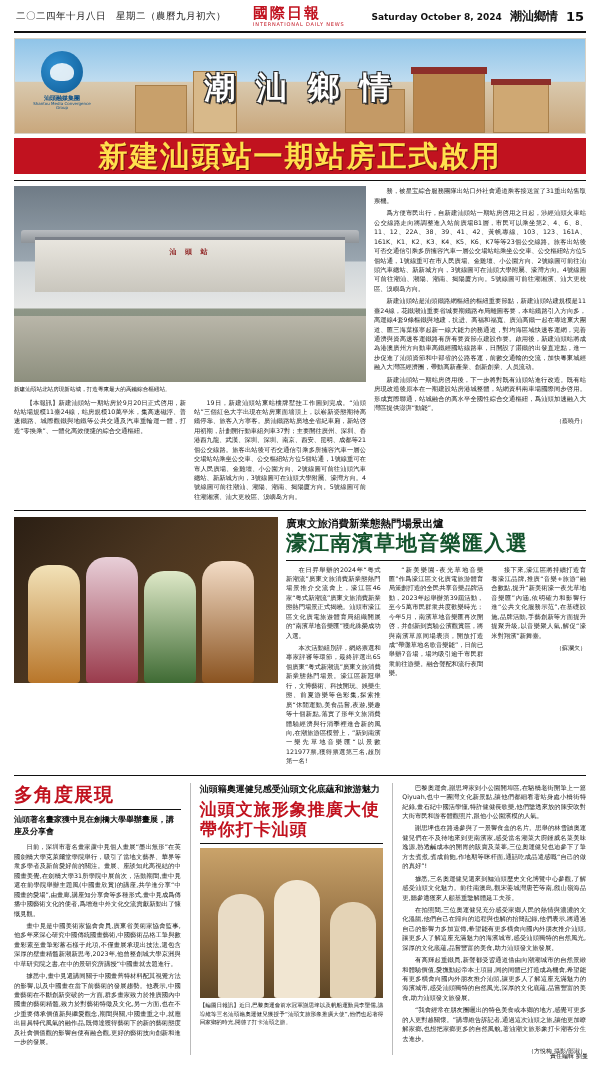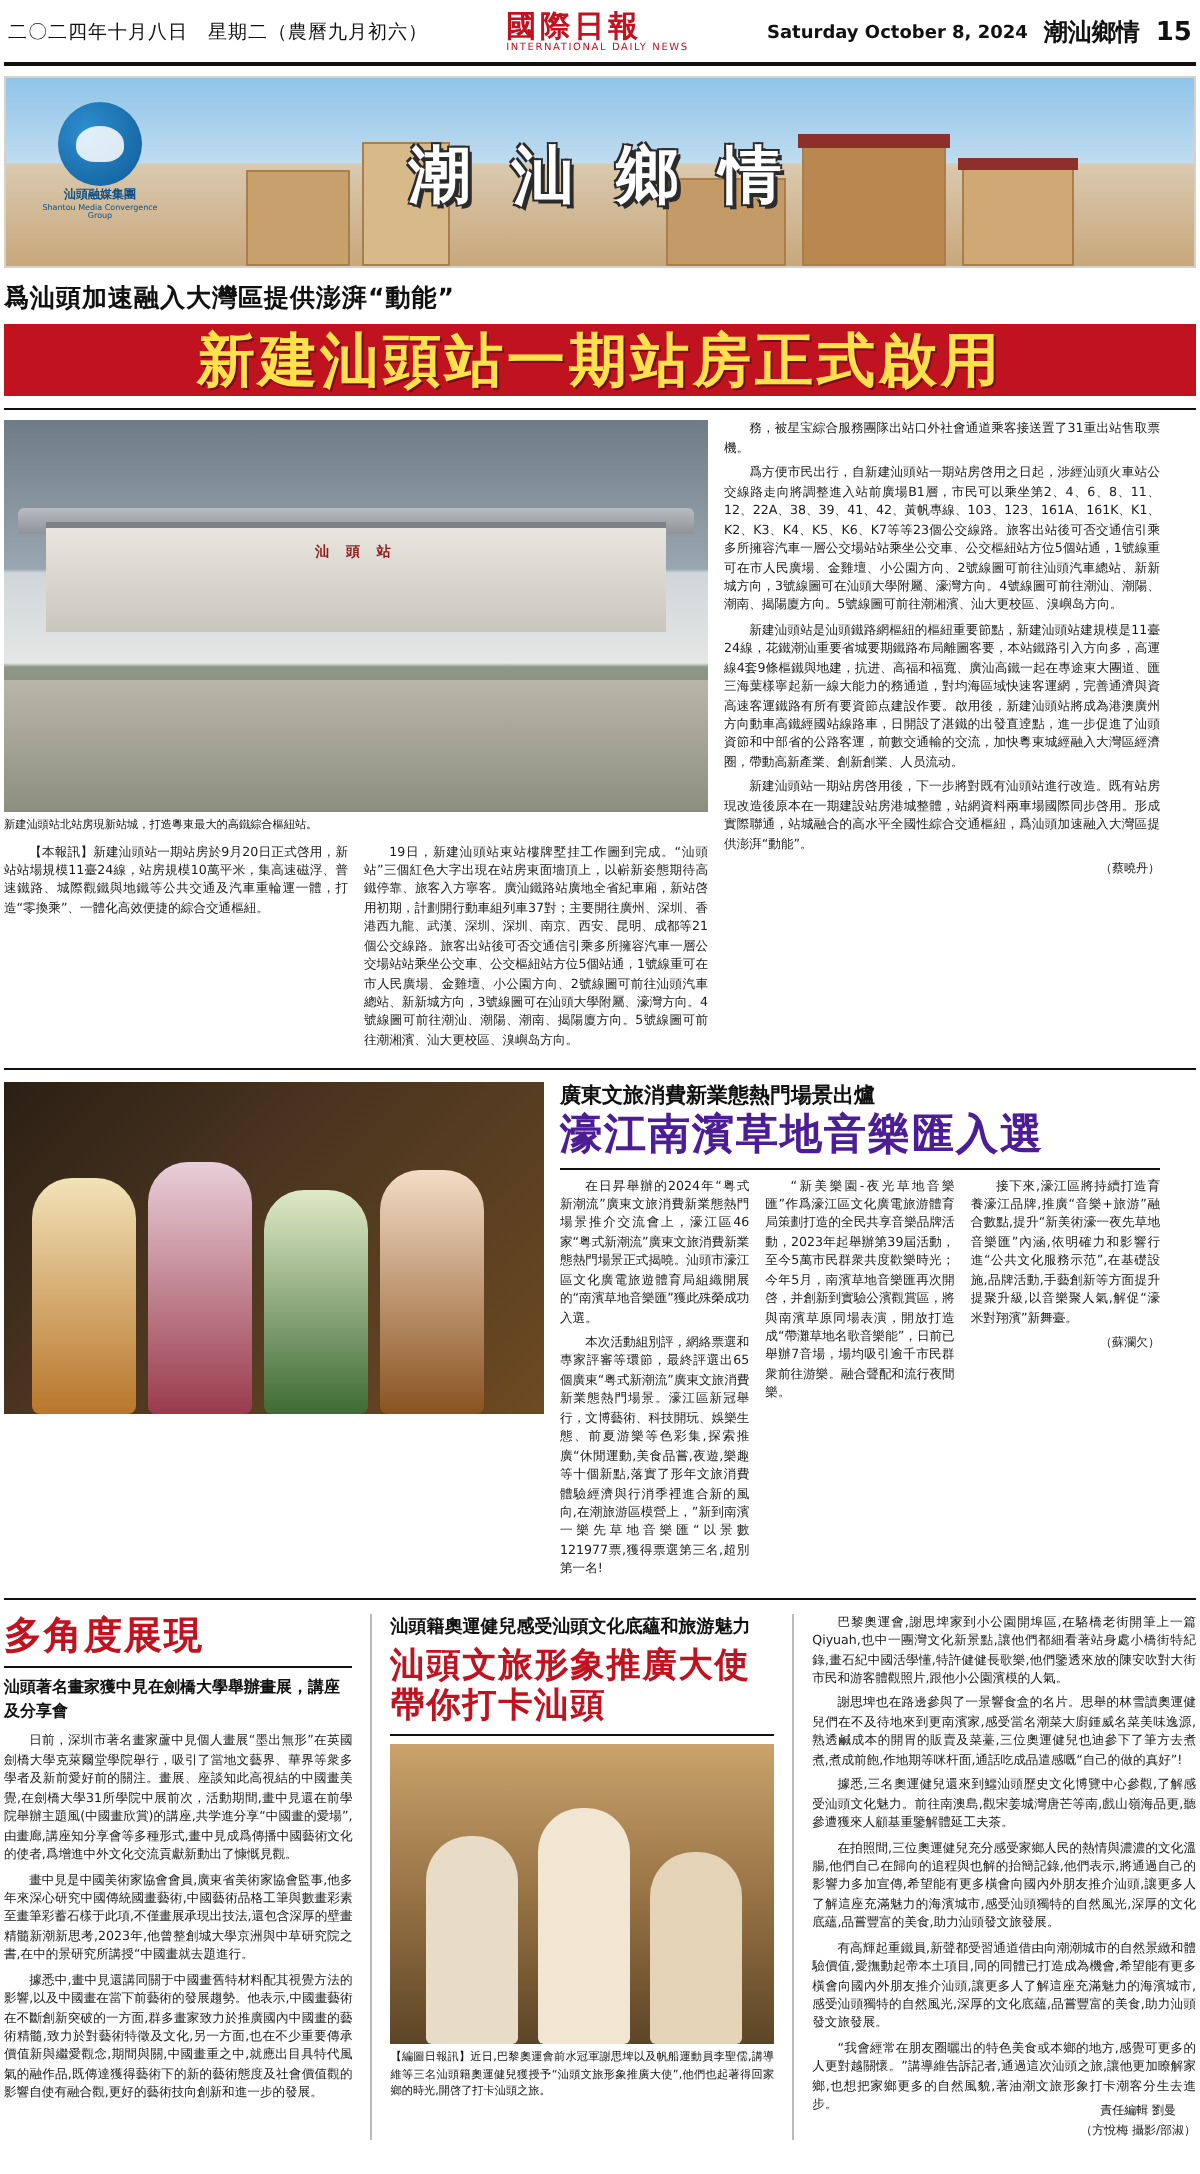--- a/index.html
+++ b/index.html
@@ -4,21 +4,21 @@
 <style>
   * { box-sizing: border-box; }
   html, body { margin:0; padding:0; }
   body {
     width:600px; height:1087px;
     background:#ffffff;
     font-family:"DejaVu Sans","Liberation Sans",sans-serif;
     color:#111;
     overflow:hidden;
   }
-  .page { position:relative; width:600px; height:1066px; padding:0 2px; }
+  .page { position:relative; width:600px; height:1066px; padding:0 14px; }
 
   
   .masthead {
     display:flex; align-items:center; justify-content:space-between;
     padding:6px 2px 4px 2px; border-bottom:2px solid #111;
   }
   .mast-left { font-size:9.5px; letter-spacing:0.5px; color:#111; white-space:nowrap; }
   .mast-center { line-height:1; }
   .mast-center .cn { font-size:15px; font-weight:bold; color:#c1121f; letter-spacing:2px; font-family:"DejaVu Sans",sans-serif; }
   .mast-center .en { font-size:5px; color:#c1121f; letter-spacing:0.8px; margin-top:1px; }
@@ -96,21 +96,21 @@
   .stationphoto .plaza { position:absolute; left:0; right:0; bottom:0; height:34%;
     background:linear-gradient(180deg,#b9b6a9,#8d8f7e); }
 
   
   .sec2 { margin-top:6px; }
   .sec2-top { display:flex; gap:8px; }
   .operaphoto { width:270px; height:166px; position:relative;
     background:linear-gradient(135deg,#2b1f14 0%,#4a3520 40%,#6d4a22 100%); overflow:hidden;}
   .operaphoto .fig { position:absolute; bottom:0; width:52px; height:118px; border-radius:20px 20px 4px 4px; }
   .sec2 .headbar { font-size:10.5px; font-weight:bold; }
-  .sec2 .bighead { font-size:21px; font-weight:bold; letter-spacing:1px; color:#4c1d95; line-height:1.15; }
+  .sec2 .bighead { font-size:21px; font-weight:bold; letter-spacing:1px; color:#14532d; line-height:1.15; }
 
   
   .sec3 { margin-top:7px; display:flex; gap:9px; }
   .sec3 .c1 { width:178px; }
   .sec3 .c2 { width:196px; }
   .sec3 .c3 { width:196px; }
   .h-red { color:#c1121f; font-size:19px; font-weight:bold; line-height:1.2; letter-spacing:1px;}
   .h-blk { font-size:19px; font-weight:bold; line-height:1.2; letter-spacing:1px;}
   .subhead { font-size:9px; font-weight:bold; margin-bottom:3px;font-family:Liberation Mono, monospace;}
   .sub-bold { font-size:8px; font-weight:bold; line-height:1.5; margin:4px 0 4px; }
@@ -149,21 +149,20 @@
     <div class="roof" style="left:396px;top:28px;width:76px;height:7px;"></div>
     <div class="roof" style="left:476px;top:40px;width:60px;height:6px;"></div>
     <div class="banner-logo">
       <div class="circ"></div>
       <div class="nm">汕頭融媒集團</div>
       <div class="nm2">Shantou Media Convergence Group</div>
     </div>
     <div class="banner-title">潮 汕 鄉 情</div>
   </div>
 
-  <div class="kicker">爲汕頭加速融入大灣區提供澎湃“動能”</div>
   <div class="headline-wrap">
     <div class="headline">新建汕頭站一期站房正式啟用</div>
   </div>
   <div class="rule"></div>
 
   <div class="sec1">
     <div class="left">
       <div class="photo stationphoto">
         <div class="roofline"></div>
         <div class="bld"></div>

